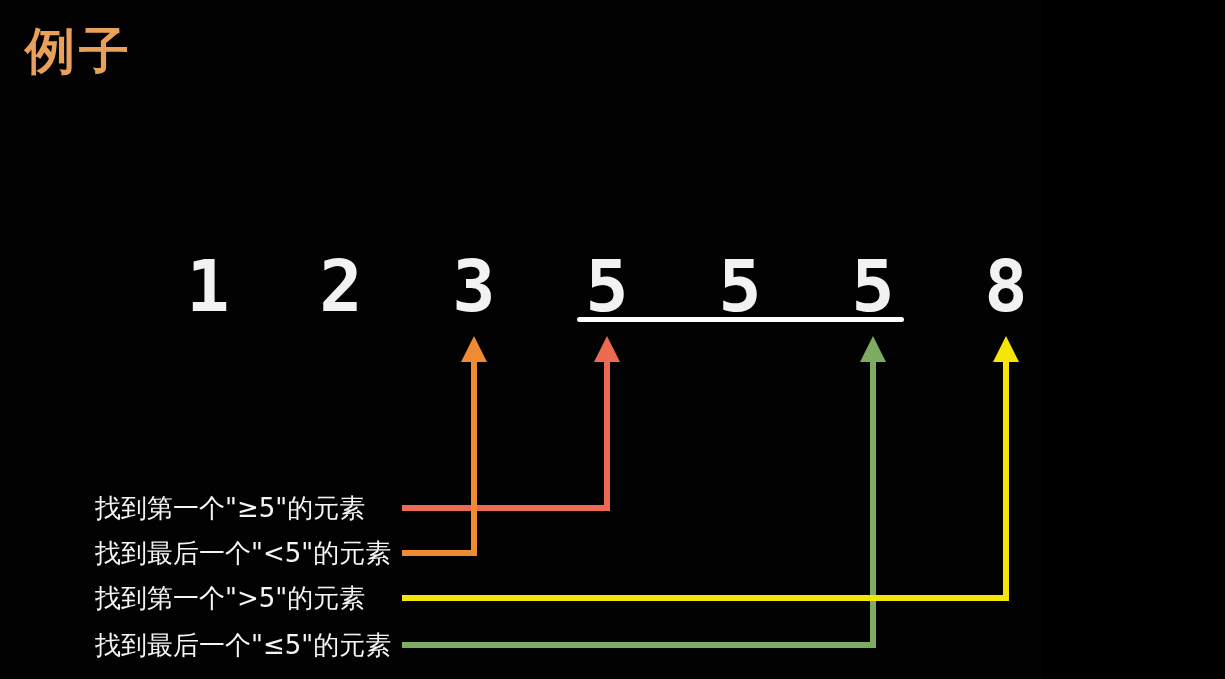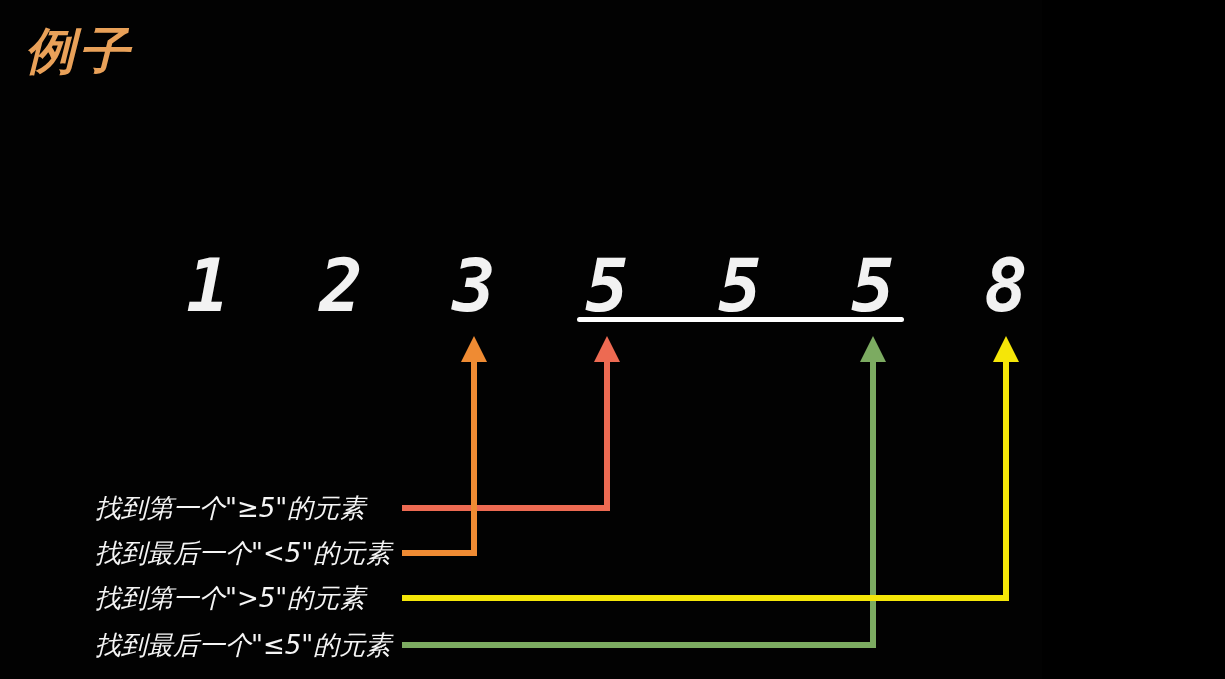--- a/index.html
+++ b/index.html
@@ -7,21 +7,20 @@
     padding: 0;
     background: #000;
   }
   .slide {
     position: relative;
     width: 1042px;
     height: 679px;
     background: #020202;
     overflow: hidden;
     font-family: "DejaVu Sans", "Liberation Sans", sans-serif;
-    font-style: italic;
   }
   .title {
     position: absolute;
     left: 25px;
     top: 24px;
     font-size: 50px;
     font-weight: bold;
     letter-spacing: 4px;
     line-height: 1.1;
   }

